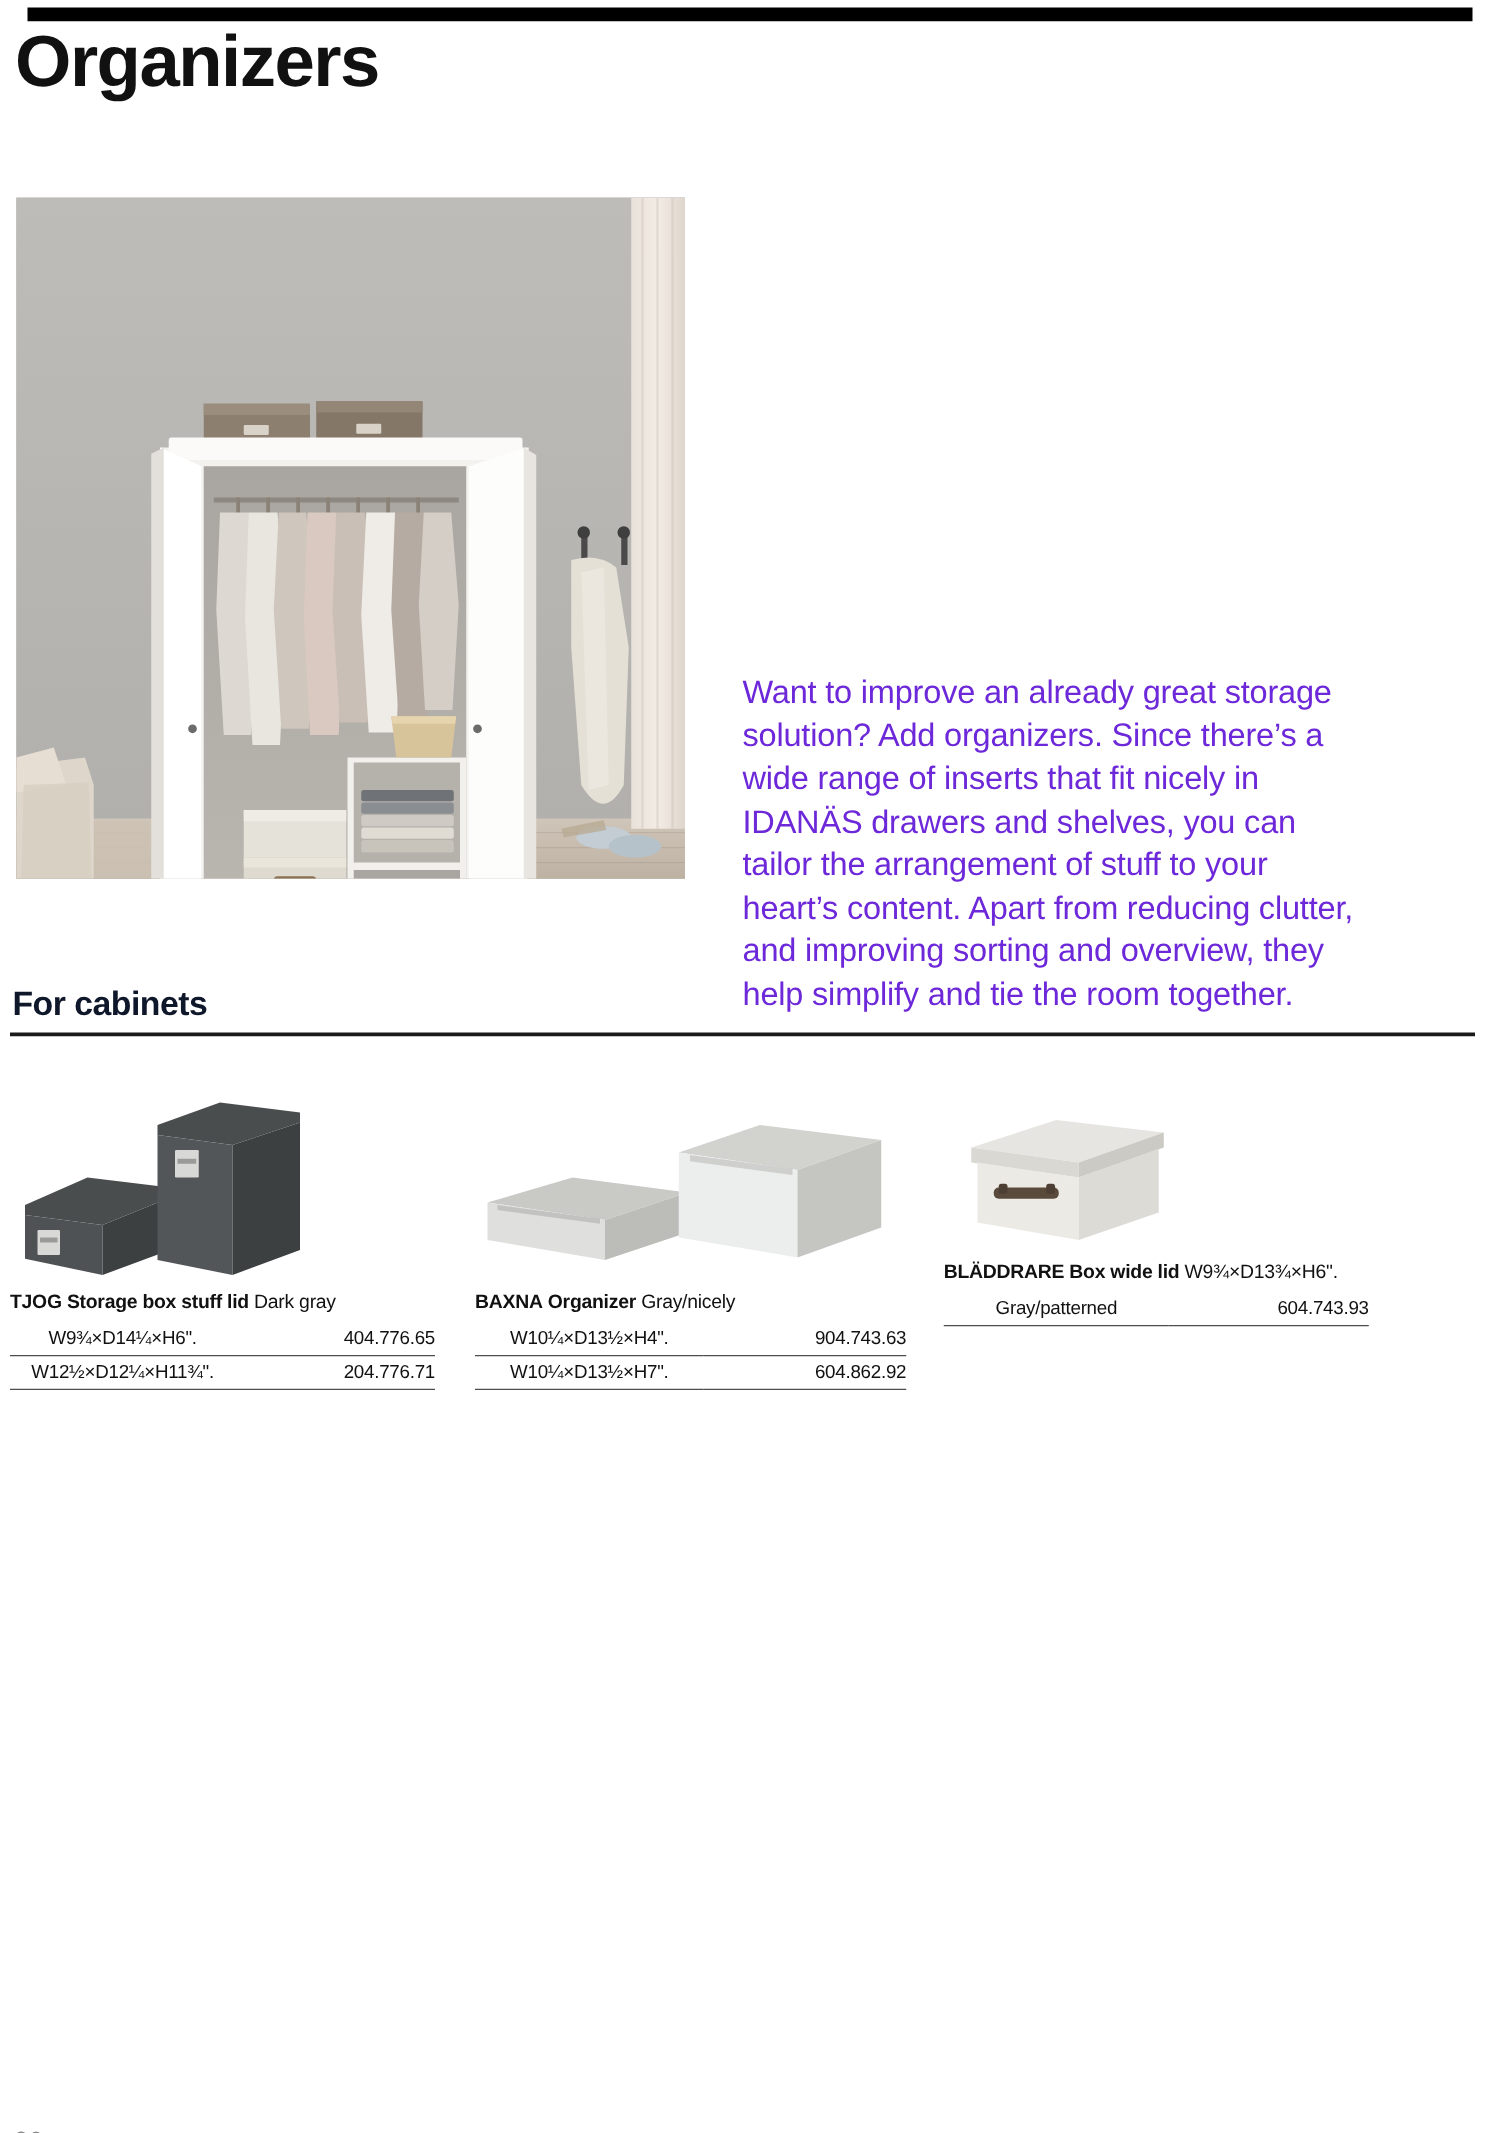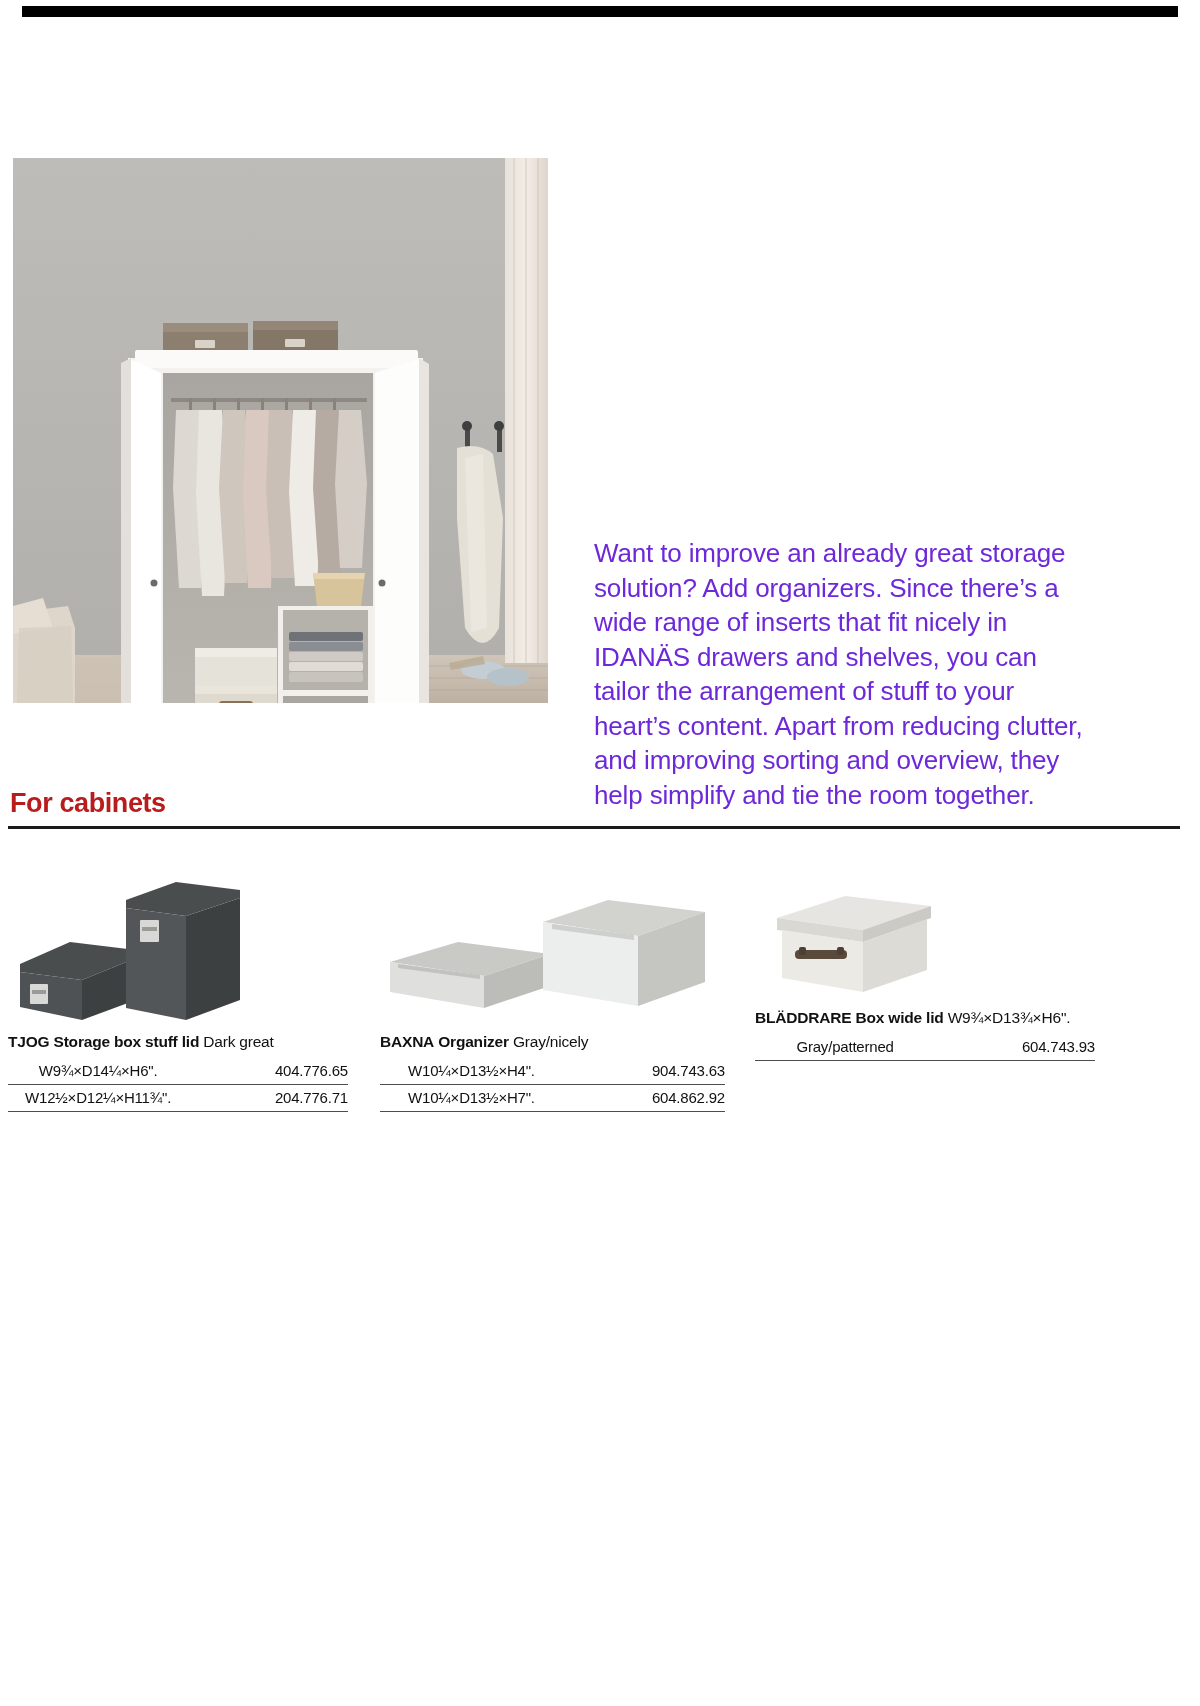--- a/index.html
+++ b/index.html
@@ -67,21 +67,21 @@
   }
 
   
   .section-head {
     position: absolute;
     left: 10px;
     top: 788px;
     font-size: 27px;
     font-weight: 700;
     letter-spacing: -0.4px;
-    color: #b91c1c;
+    color: #0f172a;
   }
   .section-rule {
     position: absolute;
     left: 8px;
     top: 826px;
     width: 1172px;
     height: 2.5px;
     background: #1a1a1a;
   }
 
@@ -152,20 +152,21 @@
     letter-spacing: 0.3px;
   }
 </style>
 </head>
 <body>
 
 <div class="page">
 
   <div class="top-rule"></div>
 
+  <h1 class="page-title">Organizers</h1>
 
   <div class="hero">
     <svg viewBox="0 0 535 545" preserveAspectRatio="none" aria-hidden="true">
       <defs>
         <linearGradient id="wallg" x1="0" y1="0" x2="0" y2="1">
           <stop offset="0" stop-color="#bdbcb9"></stop>
           <stop offset="1" stop-color="#b2b0ad"></stop>
         </linearGradient>
         <linearGradient id="curt" x1="0" y1="0" x2="1" y2="0">
           <stop offset="0" stop-color="#e8e2da"></stop>
@@ -330,21 +331,21 @@
             <path d="M178 36 L232 18 L232 120 L178 140 Z" fill="#3d4041"></path>
             <rect x="132" y="40" width="19" height="22" rx="1" fill="#d8d8d6"></rect>
             <rect x="134" y="47" width="15" height="4" fill="#9a9a98"></rect>
           </g>
         </svg>
       </div>
 
       <div class="prod-title">
         <span class="nm">TJOG</span>
         <span class="nm">Storage box stuff lid</span>
-        <span class="desc">Dark great</span>
+        <span class="desc">Dark gray</span>
       </div>
 
       <table class="rows">
         <tbody>
           <tr>
             <td class="dim">W9¾×D14¼×H6".</td>
             <td class="art">404.776.65</td>
           </tr>
           <tr>
             <td class="dim">W12½×D12¼×H11¾".</td>

